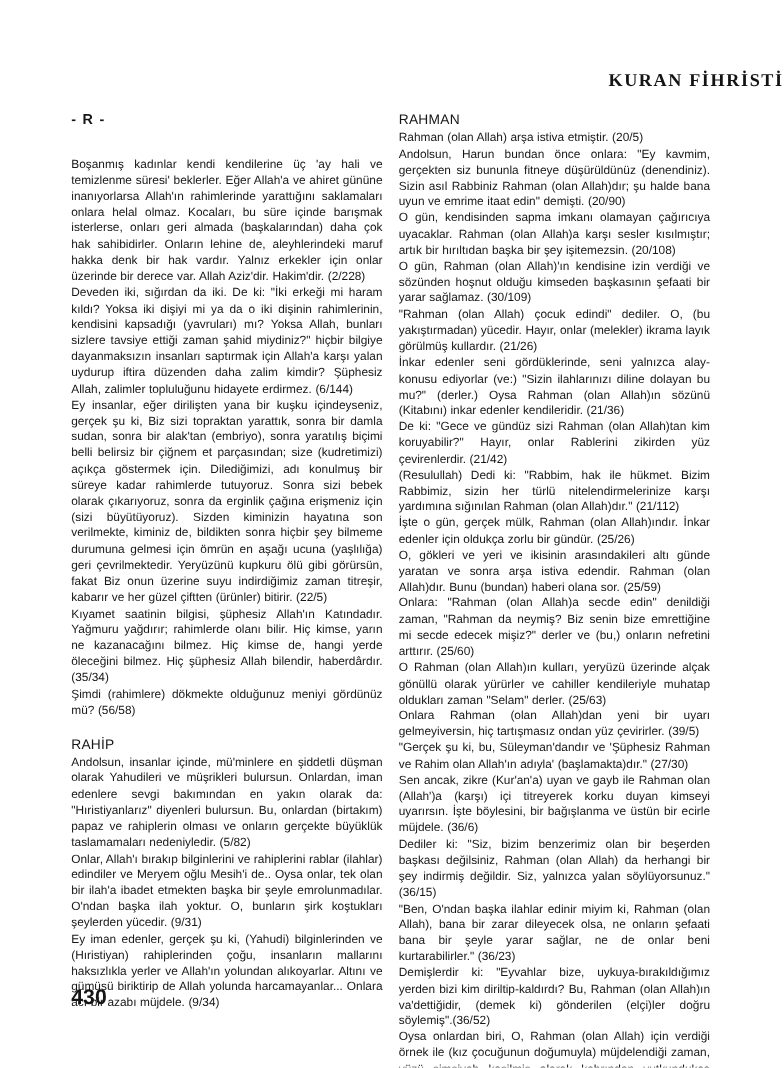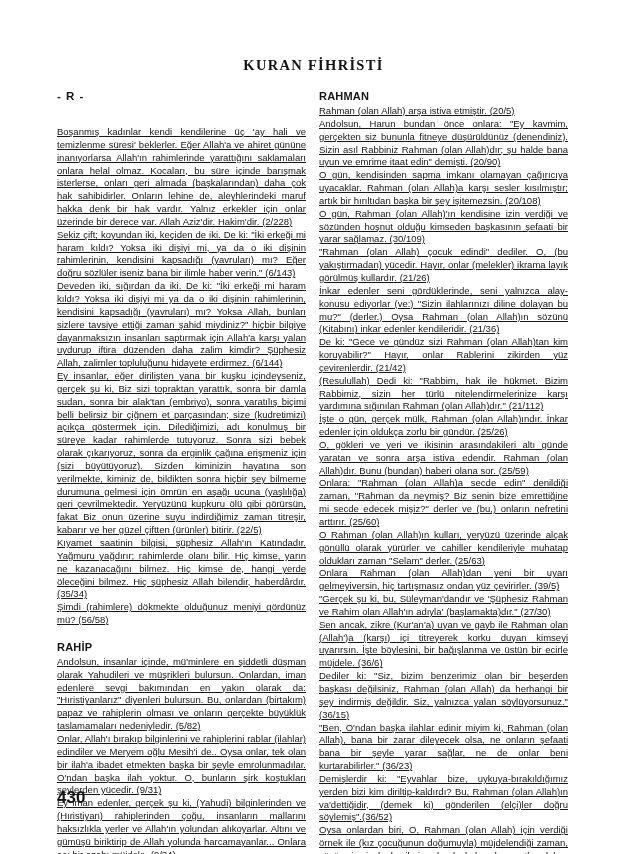--- a/index.html
+++ b/index.html
@@ -11,21 +11,21 @@
     background: #ffffff;
     color: #161616;
     font-family: "Liberation Sans", sans-serif;
     overflow: hidden;
   }
   .page-title {
     position: absolute;
     top: 57px;
     left: 0;
     width: 100%;
-    text-align: center;
+    text-align: right;
     font-family: "Liberation Serif", serif;
     font-weight: bold;
     font-size: 14.5px;
     letter-spacing: 1.3px;
     color: #131313;
   }
   .columns {
     position: absolute;
     top: 90px;
     left: 57px;
@@ -35,32 +35,31 @@
   }
   .col { width: 249px; }
   .letter-marker {
     font-weight: bold;
     font-size: 11.5px;
     letter-spacing: 1px;
     margin: 0 0 24px 0;
   }
   .entries h2.entry-heading {
     font-size: 11px;
-    font-weight: bold;
+    font-weight: normal;
     letter-spacing: 0.2px;
     margin: 14px 0 3px 0;
   }
   .entries h2.entry-heading:first-child { margin-top: 0; }
   .entries p.entry-paragraph {
     margin: 0;
     font-size: 9.5px;
     line-height: 12.85px;
     text-align: justify;
     word-spacing: 0.2px;
-    text-decoration: underline;
   }
   .page-number {
     position: absolute;
     left: 57px;
     top: 788px;
     font-weight: bold;
     font-size: 17px;
   }
 </style>
 </head>
@@ -69,21 +68,20 @@
 <div class="page">
 
   <div class="page-title">KURAN FİHRİSTİ</div>
 
   <div class="columns">
 
     <div class="col">
       <div class="letter-marker">- R -</div>
       <div class="entries">
           <p class="entry-paragraph">Boşanmış kadınlar kendi kendilerine üç 'ay hali ve temizlenme süresi' beklerler. Eğer Allah'a ve ahiret gününe inanıyorlarsa Allah'ın rahimlerinde yarattığını saklamaları onlara helal olmaz. Kocaları, bu süre içinde barışmak isterlerse, onları geri almada (başkalarından) daha çok hak sahibidirler. Onların lehine de, aleyhlerindeki maruf hakka denk bir hak vardır. Yalnız erkekler için onlar üzerinde bir derece var. Allah Aziz'dir. Hakim'dir. (2/228)</p>
-          <p class="entry-paragraph">Sekiz çift; koyundan iki, keçiden de iki. De ki: "İki erkeği mi haram kıldı? Yoksa iki dişiyi mi, ya da o iki dişinin rahimlerinin, kendisini kapsadığı (yavruları) mı? Eğer doğru sözlüler iseniz bana bir ilimle haber verin." (6/143)</p>
           <p class="entry-paragraph">Deveden iki, sığırdan da iki. De ki: "İki erkeği mi haram kıldı? Yoksa iki dişiyi mi ya da o iki dişinin rahimlerinin, kendisini kapsadığı (yavruları) mı? Yoksa Allah, bunları sizlere tavsiye ettiği zaman şahid miydiniz?" hiçbir bilgiye dayanmaksızın insanları saptırmak için Allah'a karşı yalan uydurup iftira düzenden daha zalim kimdir? Şüphesiz Allah, zalimler topluluğunu hidayete erdirmez. (6/144)</p>
           <p class="entry-paragraph">Ey insanlar, eğer dirilişten yana bir kuşku içindeyseniz, gerçek şu ki, Biz sizi topraktan yarattık, sonra bir damla sudan, sonra bir alak'tan (embriyo), sonra yaratılış biçimi belli belirsiz bir çiğnem et parçasından; size (kudretimizi) açıkça göstermek için. Dilediğimizi, adı konulmuş bir süreye kadar rahimlerde tutuyoruz. Sonra sizi bebek olarak çıkarıyoruz, sonra da erginlik çağına erişmeniz için (sizi büyütüyoruz). Sizden kiminizin hayatına son verilmekte, kiminiz de, bildikten sonra hiçbir şey bilmeme durumuna gelmesi için ömrün en aşağı ucuna (yaşlılığa) geri çevrilmektedir. Yeryüzünü kupkuru ölü gibi görürsün, fakat Biz onun üzerine suyu indirdiğimiz zaman titreşir, kabarır ve her güzel çiftten (ürünler) bitirir. (22/5)</p>
           <p class="entry-paragraph">Kıyamet saatinin bilgisi, şüphesiz Allah'ın Katındadır. Yağmuru yağdırır; rahimlerde olanı bilir. Hiç kimse, yarın ne kazanacağını bilmez. Hiç kimse de, hangi yerde öleceğini bilmez. Hiç şüphesiz Allah bilendir, haberdârdır. (35/34)</p>
           <p class="entry-paragraph">Şimdi (rahimlere) dökmekte olduğunuz meniyi gördünüz mü? (56/58)</p>
           <h2 class="entry-heading">RAHİP</h2>
           <p class="entry-paragraph">Andolsun, insanlar içinde, mü'minlere en şiddetli düşman olarak Yahudileri ve müşrikleri bulursun. Onlardan, iman edenlere sevgi bakımından en yakın olarak da: "Hıristiyanlarız" diyenleri bulursun. Bu, onlardan (birtakım) papaz ve rahiplerin olması ve onların gerçekte büyüklük taslamamaları nedeniyledir. (5/82)</p>
           <p class="entry-paragraph">Onlar, Allah'ı bırakıp bilginlerini ve rahiplerini rablar (ilahlar) edindiler ve Meryem oğlu Mesih'i de.. Oysa onlar, tek olan bir ilah'a ibadet etmekten başka bir şeyle emrolunmadılar. O'ndan başka ilah yoktur. O, bunların şirk koştukları şeylerden yücedir. (9/31)</p>
           <p class="entry-paragraph">Ey iman edenler, gerçek şu ki, (Yahudi) bilginlerinden ve (Hıristiyan) rahiplerinden çoğu, insanların mallarını haksızlıkla yerler ve Allah'ın yolundan alıkoyarlar. Altını ve gümüşü biriktirip de Allah yolunda harcamayanlar... Onlara acı bir azabı müjdele. (9/34)</p>
         </div>
     </div>

